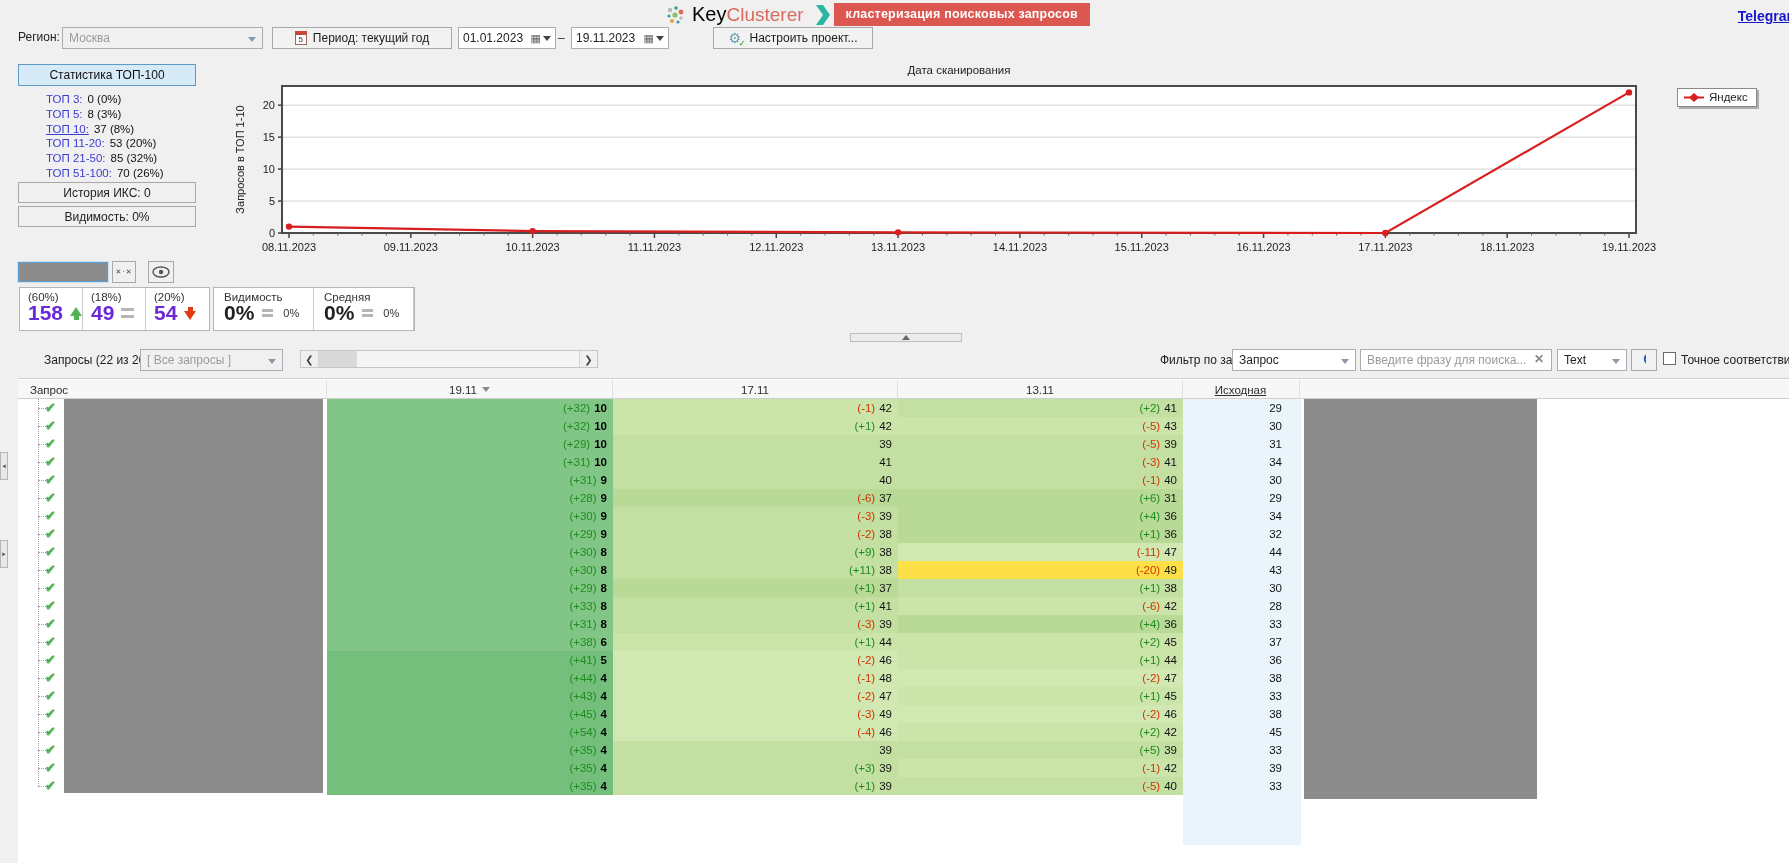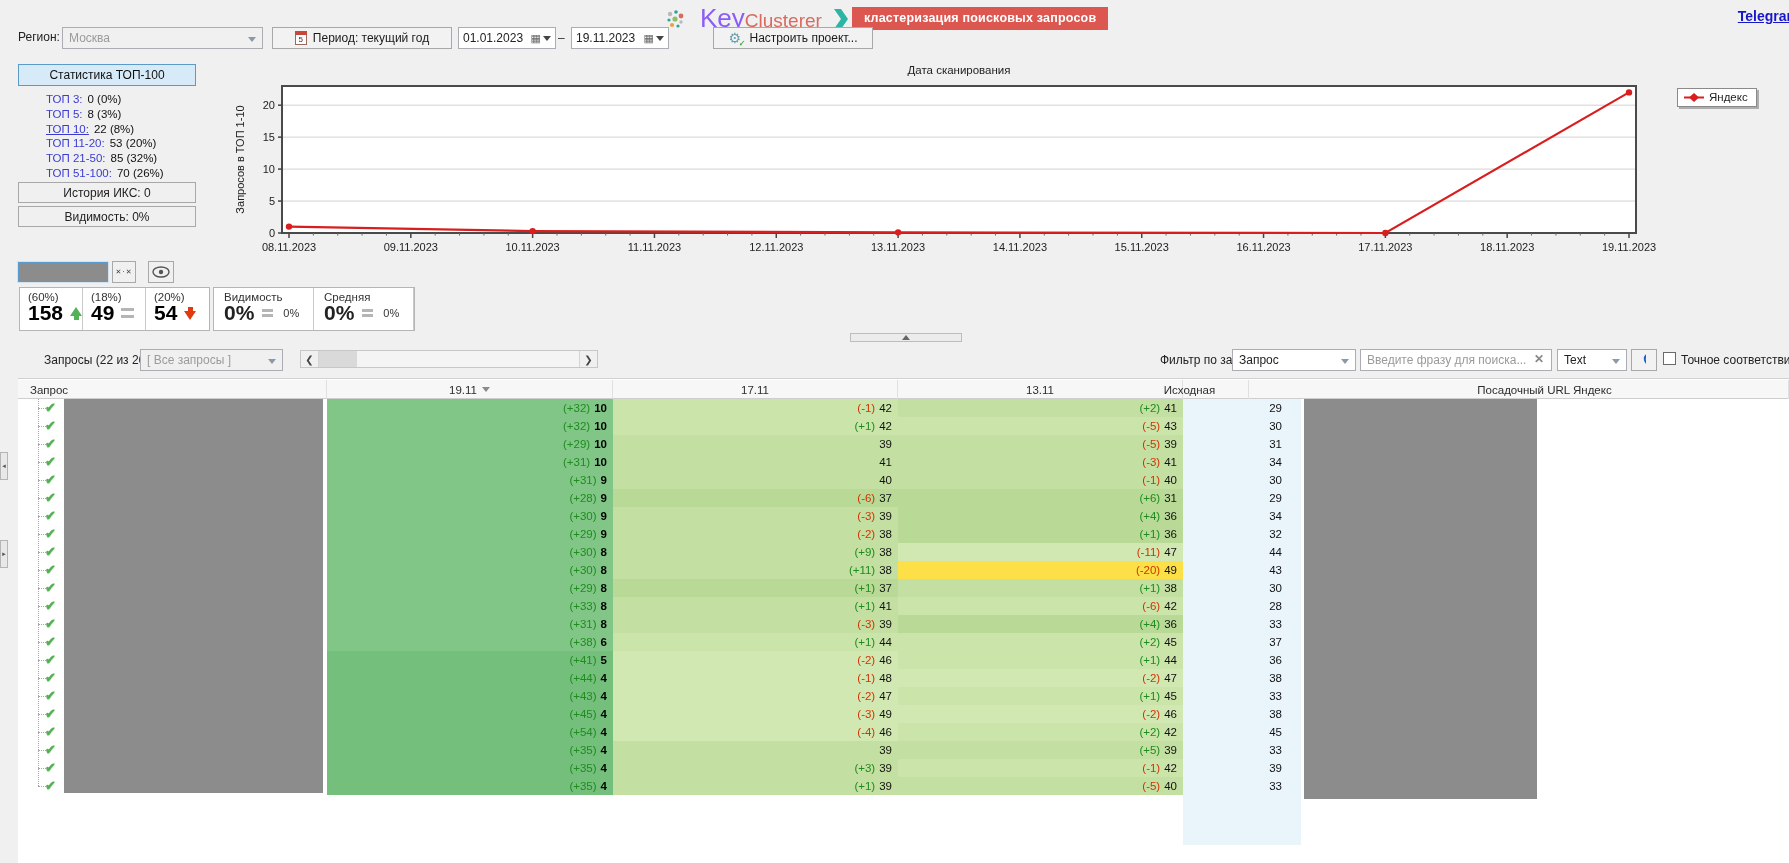--- a/index.html
+++ b/index.html
@@ -2,21 +2,21 @@
 <html><head>
 <meta charset="utf-8">
 <style>
   * { box-sizing: border-box; margin: 0; padding: 0; }
   html,body { width:1789px; height:863px; overflow:hidden; }
   body { font-family:"Liberation Sans", sans-serif; background:#f0f0f0; position:relative; font-size:12px; color:#222; }
 
   
   .tophdr { position:absolute; left:0; top:0; width:1789px; height:31px; }
   .logo-wrap { position:absolute; left:664px; top:3px; display:flex; align-items:center; gap:6px; }
-  .logo-key { color:#8b5cf6; font-size:26px;margin-left:8px; }
+  .logo-key { color:#000000; font-size:20px; }
   .logo-clu { color:#d96a5e; font-size:19px; }
   .badge { background:#dc5750; color:#fff; font-weight:bold; font-size:12.5px; padding:4px 12px 5px; letter-spacing:.2px; }
   .chev { margin-left:6px; margin-right:-2px; }
   .tg-link { position:absolute; right:-10px; top:8px; color:#1717c9; font-weight:bold; font-size:14px; text-decoration:underline; }
 
   
   .lbl { color:#222; }
   .toolbar { position:absolute; left:0; top:23px; width:1789px; height:28px; }
   .tb-label { position:absolute; left:18px; top:7px; }
   .combo { border:1px solid #abadb3; background:#fff; height:22px; display:flex; align-items:center; padding:0 6px; position:relative; }
@@ -57,21 +57,21 @@
   .dots-btn { left:112px; width:24px; font-size:7px; color:#444; letter-spacing:1px; }
   .eye-btn { left:148px; width:26px; }
 
   
   .sumrow { position:absolute; top:287px; height:44px; }
   .grp { position:absolute; top:0; display:flex; border:1px solid #b5b5b5; background:#fff; height:44px; }
   .grp1 { left:19px; } .grp2 { left:213px; }
   .sumcell { width:63px; padding:3px 0 0 8px; border-right:1px solid #c9c9c9; }
   .grp .sumcell:last-child { border-right:none; }
   .sumcell .pct { font-size:11.5px; color:#333; }
-  .sumcell .big { font-size:21px; font-weight:bold; color:#000000; display:flex; align-items:center; gap:7px; line-height:20px; }
+  .sumcell .big { font-size:21px; font-weight:bold; color:#6d28d9; display:flex; align-items:center; gap:7px; line-height:20px; }
   .viscell { width:100px; padding:3px 0 0 10px; border-right:1px solid #c9c9c9; }
   .viscell .vlab { font-size:11.5px; color:#333; }
   .viscell .big { font-size:21px; font-weight:bold; display:flex; align-items:center; gap:8px; line-height:20px; }
   .eq { display:inline-block; width:13px; height:10px; border-top:3px solid #b5b5b5; border-bottom:3px solid #b5b5b5; }
   .eq.small { width:11px; height:8px; }
   .subpct { font-size:11px; font-weight:normal; color:#333; margin-left:2px; }
   .arrwrap { display:inline-flex; flex-direction:column; align-items:center; }
   .tri-up { width:0;height:0;border:6px solid transparent;border-bottom:9px solid #55b155;border-top:none; }
   .stem-up { width:5px;height:4px;background:#55b155; }
   .tri-dn { width:0;height:0;border:6px solid transparent;border-top:9px solid #e23a10;border-bottom:none; }
@@ -171,21 +171,21 @@
   <div class="btn cfg-btn">
     <span class="gearwrap"><span class="gear">⚙</span><span class="gearchk">✓</span></span>
     <span>Настроить проект...</span>
   </div>
 </div>
 
 <div class="stats-title">Статистика ТОП-100</div>
 <div class="stats-list">
     <div><span class="stat-lab">ТОП 3:</span><span class="stat-val">0 (0%)</span></div>
     <div><span class="stat-lab">ТОП 5:</span><span class="stat-val">8 (3%)</span></div>
-    <div><span class="stat-lab u">ТОП 10:</span><span class="stat-val">22 (8%)</span></div>
+    <div><span class="stat-lab u">ТОП 10:</span><span class="stat-val">37 (8%)</span></div>
     <div><span class="stat-lab">ТОП 11-20:</span><span class="stat-val">53 (20%)</span></div>
     <div><span class="stat-lab">ТОП 21-50:</span><span class="stat-val">85 (32%)</span></div>
     <div><span class="stat-lab">ТОП 51-100:</span><span class="stat-val">70 (26%)</span></div>
   </div>
 <div class="panel-btn iks-btn">История ИКС: 0</div>
 <div class="panel-btn vis-btn">Видимость: 0%</div>
 
 <svg class="chart-svg" width="1440" height="196">
     <rect x="52" y="24" width="1354" height="147" fill="#ffffff" stroke="#4a4a4a" stroke-width="2"></rect>
     <text x="729" y="12" text-anchor="middle" font-size="11.5" fill="#222">Дата сканирования</text>
@@ -392,25 +392,22 @@
     <div class="th" style="left: 309px; width: 286px;">
       <span>19.11</span>
       <span class="sort-dn"></span>
     </div>
     <div class="th" style="left: 595px; width: 285px;">
       <span>17.11</span>
     </div>
     <div class="th" style="left: 880px; width: 285px;">
       <span>13.11</span>
     </div>
-    <div class="th" style="left: 1113px; width: 118px;">
+    <div class="th" style="left: 1164px; width: 118px; text-decoration: underline;">
       <span>Исходная</span>
-    </div>
-    <div class="th" style="left: 1283px; width: 488px;">
-      <span>Посадочный URL Яндекс</span>
     </div>
   </div>
 <div class="bluecol"></div>
 <div class="tree-vline"></div>
 <div class="rows" id="rows">
     <div class="trow" style="top: 0px;">
       <span class="tstub"></span>
       <span class="chkico">✔</span>
       <div class="cell c19" style="background: rgb(129, 198, 134);">
         <span class="dpos">(+32)</span>

